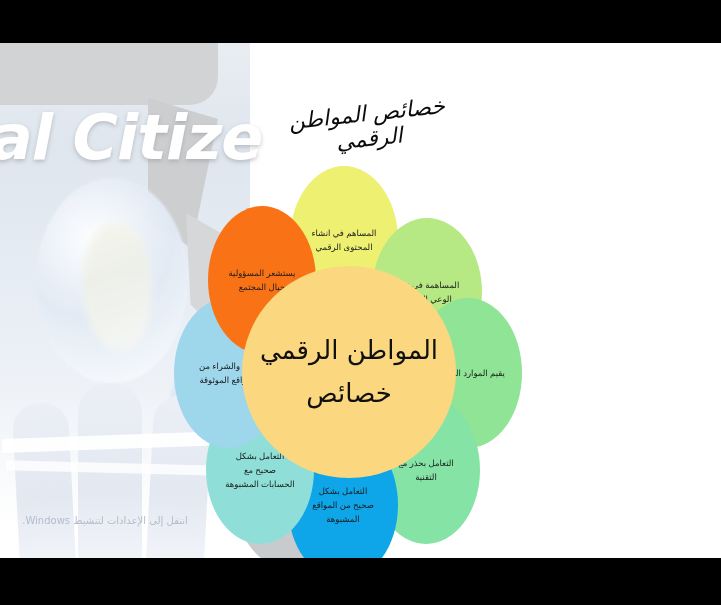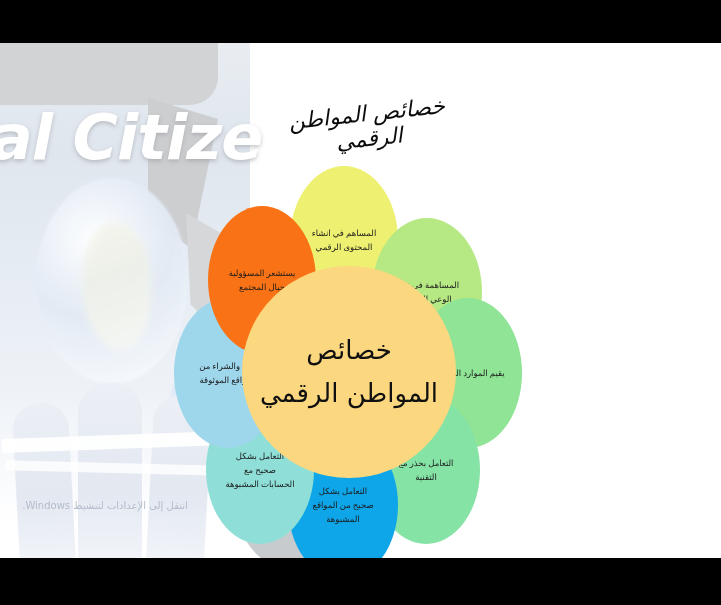--- a/index.html
+++ b/index.html
@@ -189,21 +189,21 @@
     border-radius: 50%;
     display: flex;
     align-items: center;
     justify-content: center;
     text-align: center;
     z-index: 2;
     box-sizing: border-box;
     padding: 6px;
   }
   .petal-label {
-    font-family: Liberation Serif, serif;
+    font-family: Liberation Sans, sans-serif;
     font-size: 8.5px;
     line-height: 1.65;
     color: #1a1a1a;
     direction: rtl;
     white-space: pre-line;
     letter-spacing: .1px;
   }
 
   
   .p-yellow  { left: 114px; top:   8px; width: 108px; height: 148px; background: #eef071; }
@@ -277,21 +277,21 @@
   }
   .activation .act-title {
     font-family: "DejaVu Sans", "Liberation Sans", sans-serif;
     font-size: 17px;
     line-height: 1.2;
     color: #a6b2c2;
   }
   .activation .act-sub {
     font-family: "DejaVu Sans", "Liberation Sans", sans-serif;
     font-size: 10px;
-    margin-top: 2px;
+    margin-top: 17px;
     color: #a9b4c4;
   }
 </style>
 </head>
 <body>
 
 <div id="stage">
 
   <div class="letterbox top"></div>
 
@@ -356,22 +356,22 @@
         <span class="petal-label">البيع والشراء من
 المواقع الموثوقة</span>
       </div>
 
       <div class="petal p-blue2">
         <span class="petal-label">يستشعر المسؤولية
 حيال المجتمع</span>
       </div>
 
       <div class="hub">
+        <div class="hub-line">المواطن الرقمي</div>
         <div class="hub-line">خصائص</div>
-        <div class="hub-line">المواطن الرقمي</div>
       </div>
 
     </div>
 
     <div class="activation">
       <div class="act-sub">انتقل إلى الإعدادات لتنشيط Windows.</div>
     </div>
 
   </div>
 

